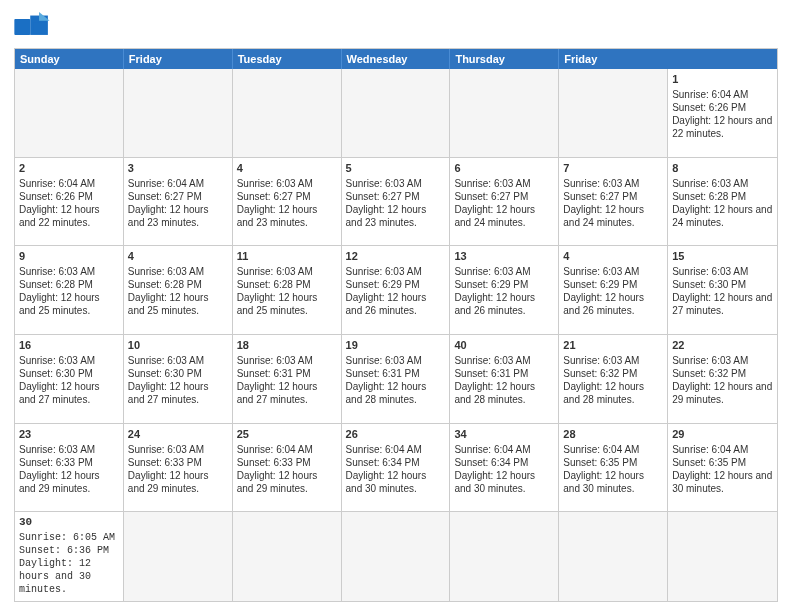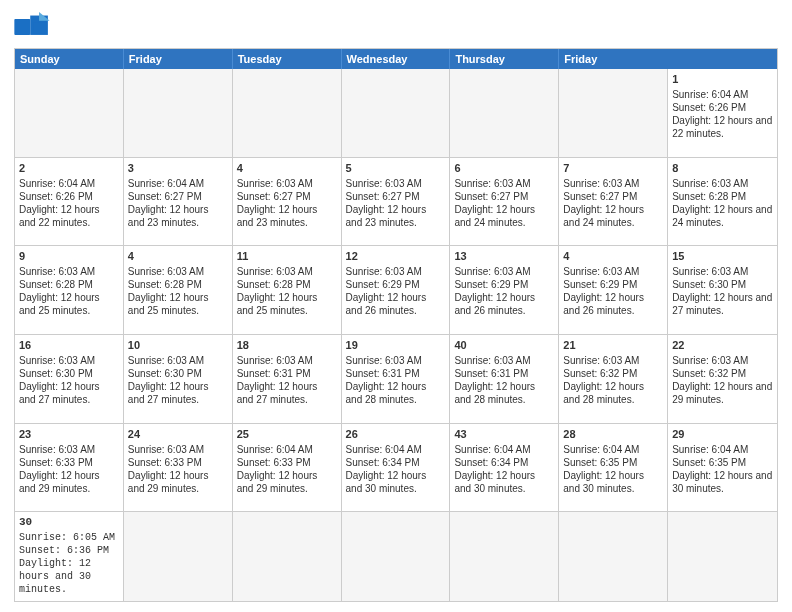--- a/index.html
+++ b/index.html
@@ -251,21 +251,21 @@
           </div>
           <div class="cal-cell">
             <span class="day-num">25</span>
             <div class="cell-content">Sunrise: 6:04 AM<br>Sunset: 6:33 PM<br>Daylight: 12 hours and 29 minutes.</div>
           </div>
           <div class="cal-cell">
             <span class="day-num">26</span>
             <div class="cell-content">Sunrise: 6:04 AM<br>Sunset: 6:34 PM<br>Daylight: 12 hours and 30 minutes.</div>
           </div>
           <div class="cal-cell">
-            <span class="day-num">43</span>
+            <span class="day-num">34</span>
             <div class="cell-content">Sunrise: 6:04 AM<br>Sunset: 6:34 PM<br>Daylight: 12 hours and 30 minutes.</div>
           </div>
           <div class="cal-cell">
             <span class="day-num">28</span>
             <div class="cell-content">Sunrise: 6:04 AM<br>Sunset: 6:35 PM<br>Daylight: 12 hours and 30 minutes.</div>
           </div>
           <div class="cal-cell">
             <span class="day-num">29</span>
             <div class="cell-content">Sunrise: 6:04 AM<br>Sunset: 6:35 PM<br>Daylight: 12 hours and 30 minutes.</div>
           </div>

